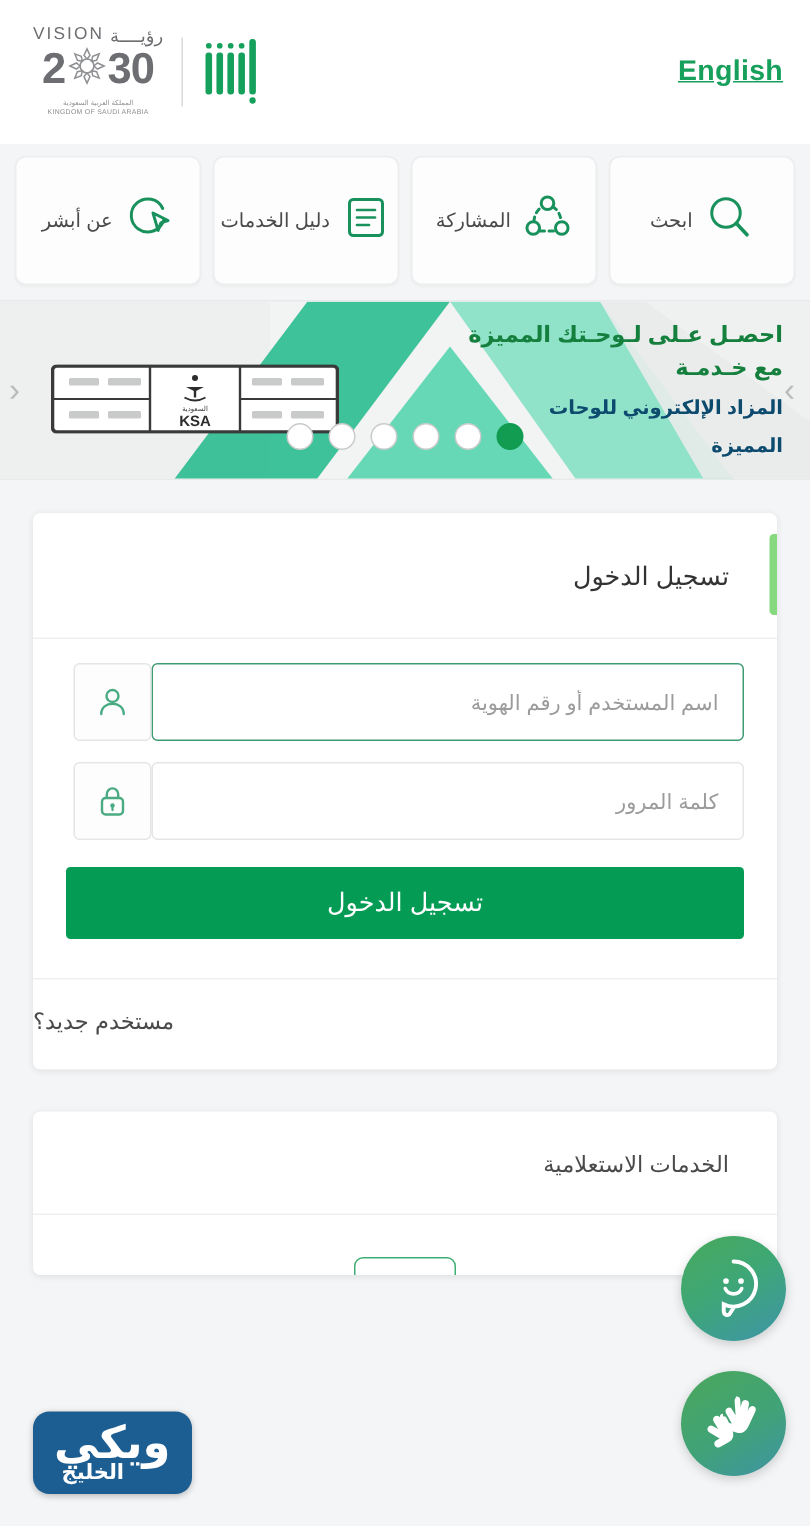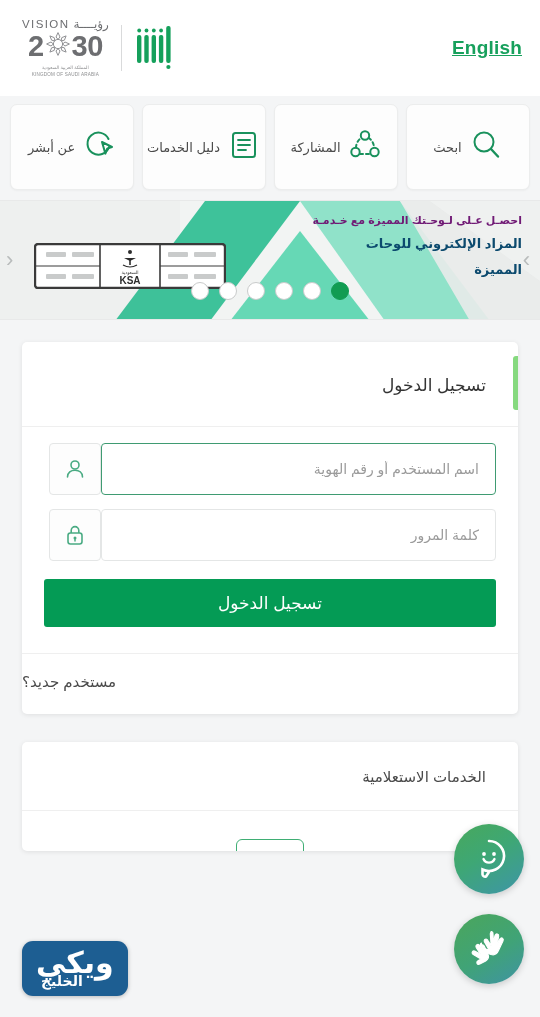--- a/index.html
+++ b/index.html
@@ -126,22 +126,22 @@
   }
   .banner-text {
     position: absolute;
     right: 18px;
     top: 12px;
     width: 210px;
     text-align: right;
     line-height: 1.45;
   }
   .banner-head {
-    color: #701a75;
-    font-size: 11px;
+    color: #15803d;
+    font-size: 15px;
     font-weight: bold;
     letter-spacing: 1.4px;
   }
   .banner-sub {
     color: #0c4a6e;
     font-size: 13px;
     font-weight: bold;
     margin-top: 5px;
     line-height: 1.6;
   }

